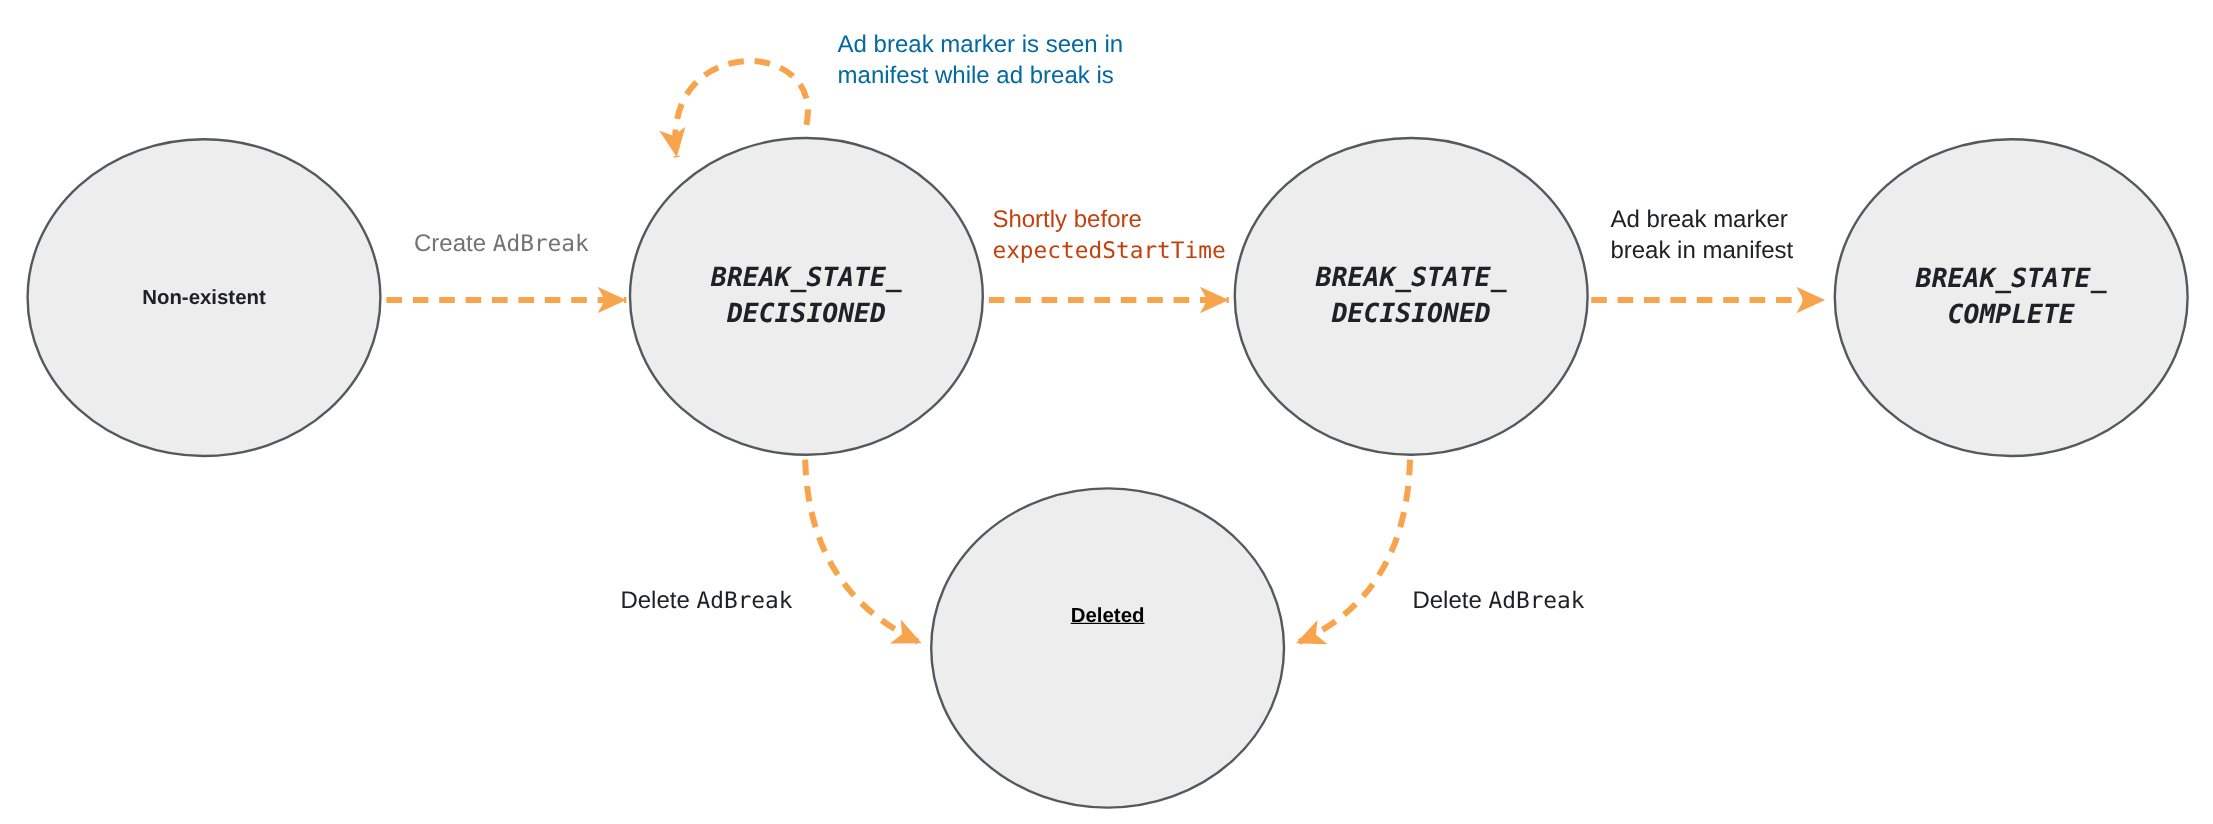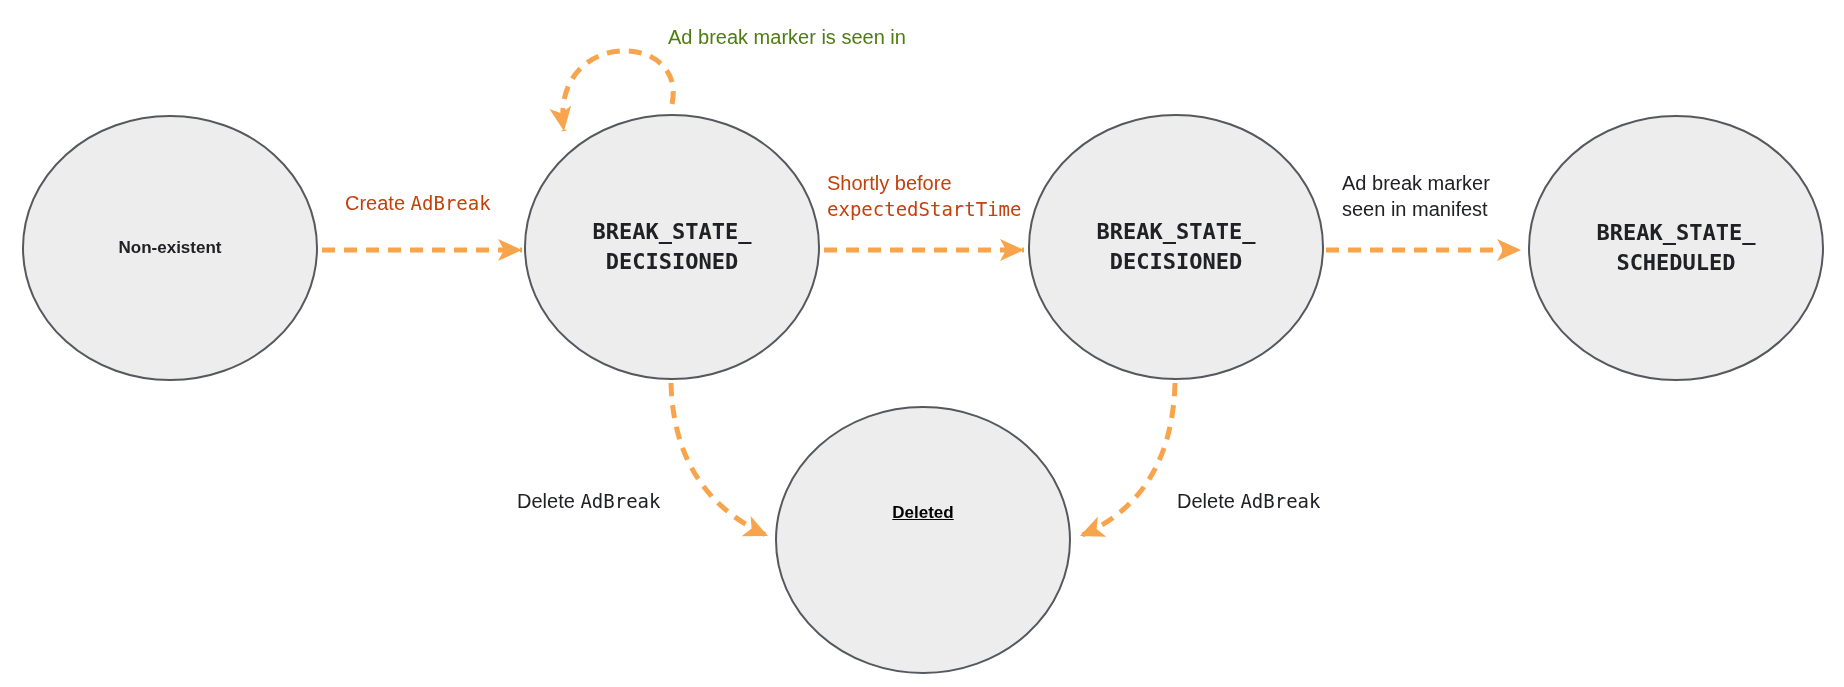--- a/index.html
+++ b/index.html
@@ -19,20 +19,21 @@
     text-align: center;
     font-weight: bold;
     color: #202124;
     white-space: nowrap;
   }
   .node-label.mono {
     font-family: "DejaVu Sans Mono", monospace;
     font-size: 22px;
     line-height: 30px;
     letter-spacing: 0px;
+    font-style: italic;
   }
   .node-label.sans {
     font-family: "Liberation Sans", sans-serif;
     font-size: 17px;
     line-height: 30px;
   }
 
   .edge-label {
     position: absolute;
     color: #202124;
@@ -71,38 +72,39 @@
     <div class="node-label mono" style="left: 672px; top: 247px; color: rgb(32, 33, 36);">
       <div>BREAK_STATE_</div>
       <div>DECISIONED</div>
     </div>
     <div class="node-label mono" style="left: 1176px; top: 247px; color: rgb(32, 33, 36);">
       <div>BREAK_STATE_</div>
       <div>DECISIONED</div>
     </div>
     <div class="node-label mono" style="left: 1676px; top: 248px; color: rgb(32, 33, 36);">
       <div>BREAK_STATE_</div>
-      <div>SCHEDULED</div>
+      <div>COMPLETE</div>
     </div>
     <div class="node-label sans" style="left: 923px; top: 513px; color: #000000; text-decoration: underline;">
       <div>Deleted</div>
     </div>
-    <div class="edge-label" style="left: 345px; top: 190px; color: #c2410c;">
+    <div class="edge-label" style="left: 345px; top: 190px; color: #737373;">
       <div><span class="seg-sans">Create </span><span class="seg-mono">AdBreak</span></div>
     </div>
-    <div class="edge-label" style="left: 668px; top: 24px; color: #4d7c0f;">
+    <div class="edge-label" style="left: 698px; top: 24px; color: #0369a1;">
       <div><span class="seg-sans">Ad break marker is seen in</span></div>
+      <div><span class="seg-sans">manifest while ad break is</span></div>
     </div>
     <div class="edge-label" style="left: 827px; top: 170px; color: #c2410c;">
       <div><span class="seg-sans">Shortly before</span></div>
       <div><span class="seg-mono">expectedStartTime</span></div>
     </div>
     <div class="edge-label" style="left: 1342px; top: 170px; color: rgb(32, 33, 36);">
       <div><span class="seg-sans">Ad break marker</span></div>
-      <div><span class="seg-sans">seen in manifest</span></div>
+      <div><span class="seg-sans">break in manifest</span></div>
     </div>
     <div class="edge-label" style="left: 517px; top: 488px; color: rgb(32, 33, 36);">
       <div><span class="seg-sans">Delete </span><span class="seg-mono">AdBreak</span></div>
     </div>
     <div class="edge-label" style="left: 1177px; top: 488px; color: rgb(32, 33, 36);">
       <div><span class="seg-sans">Delete </span><span class="seg-mono">AdBreak</span></div>
     </div>
   </div>
 
 </body></html>

